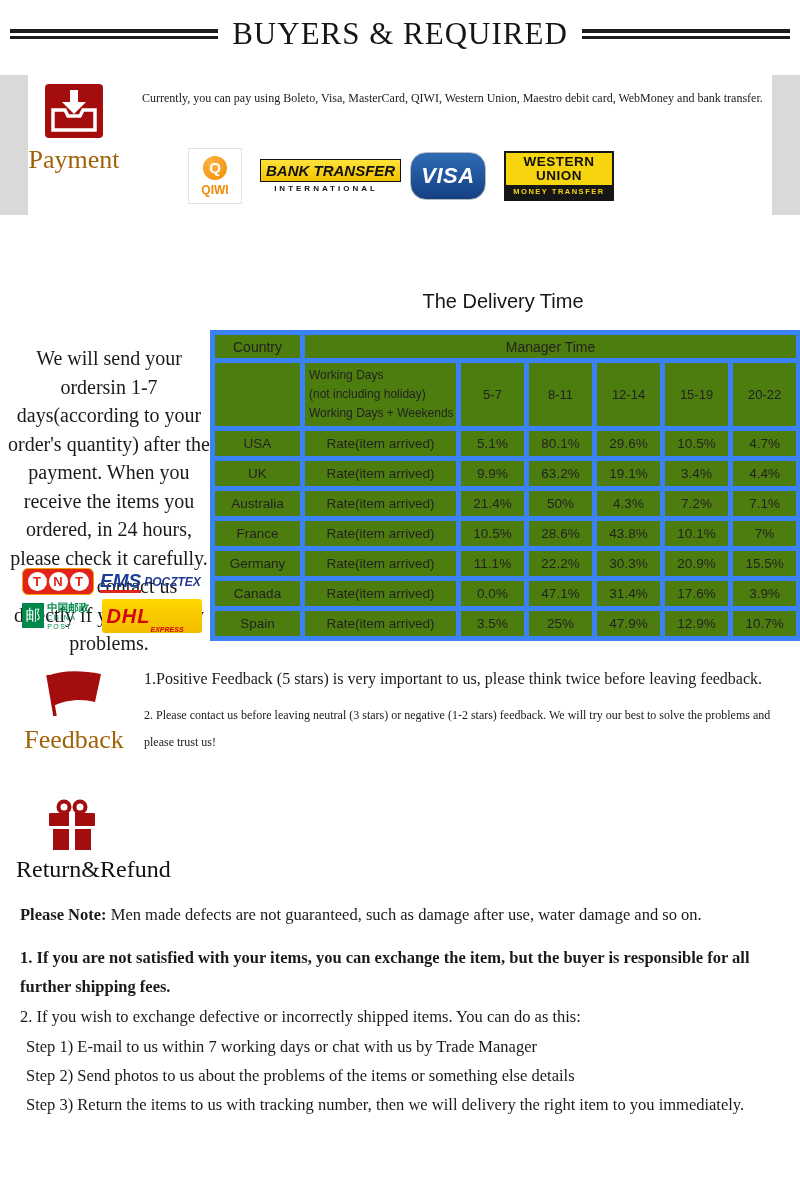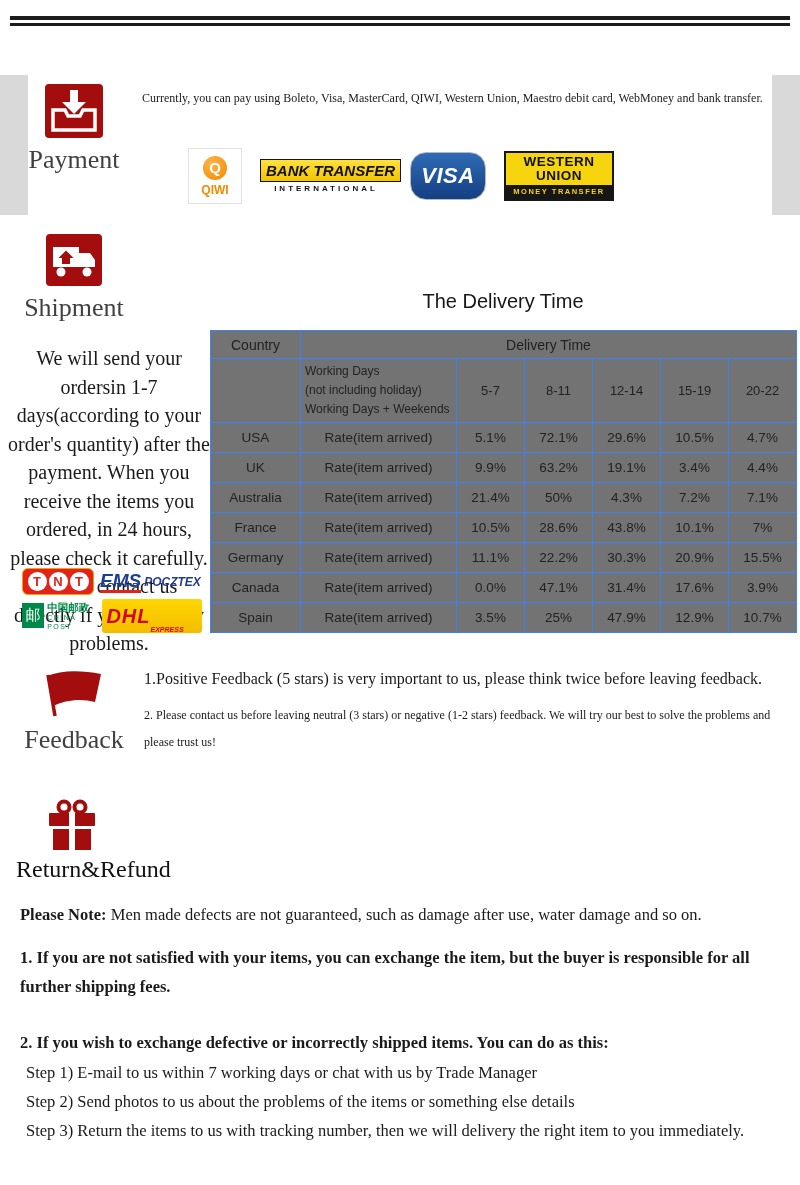--- a/index.html
+++ b/index.html
@@ -12,21 +12,21 @@
   .header { position:absolute; top:16px; left:0; width:800px; display:flex; align-items:center; }
   .dline { flex:1; height:10px; border-top:4px solid #1c1c1c; border-bottom:3px solid #1c1c1c; }
   .dline.l { margin-left:10px; } .dline.r { margin-right:10px; }
   .page-title { font-size:31px; letter-spacing:1px; padding:0 14px; white-space:nowrap; color:#161616; }
 
   
   .sec-payment { position:absolute; top:72px; left:0; width:800px; height:146px; }
   .gray-bar { position:absolute; top:3px; width:28px; height:140px; background:#d9d9d9; }
   .gray-bar.l { left:0; } .gray-bar.r { right:0; }
   .icon-block { position:absolute; text-align:center; }
-  .section-label { font-size:26px; color:#404040; margin-top:3px; }
+  .section-label { font-size:26px; color:#a16207; margin-top:3px; }
   .pay-desc { position:absolute; left:142px; top:12px; width:648px; font-size:12px; line-height:28px; }
   .pay-logos { position:absolute; left:188px; top:76px; display:flex; align-items:center; gap:18px;
                font-family:"Liberation Sans", sans-serif; }
   .logo-qiwi { width:54px; height:56px; border:1px solid #e2e2e2; background:#fff; display:flex;
                flex-direction:column; align-items:center; justify-content:center; }
   .qiwi-circle { width:24px; height:24px; border-radius:50%; background:radial-gradient(circle at 35% 30%,#ffb347,#f28a00);
                  color:#fff; font-weight:bold; font-size:15px; line-height:24px; text-align:center; }
   .qiwi-text { color:#f28a00; font-weight:bold; font-size:12px; margin-top:3px; }
   .logo-bank { width:132px; text-align:center; }
   .bank-line1 { display:inline-block; font-style:italic; font-weight:900; font-size:15px; color:#111;
@@ -63,52 +63,53 @@
   .cp-cn { color:#00884a; font-size:10.5px; font-weight:bold; line-height:12px; }
   .cp-en { color:#00884a; font-size:7px; letter-spacing:1.5px; line-height:9px; }
   .logo-dhl { position:absolute; left:102px; top:371px; width:100px; height:34px; border-radius:3px;
               background:linear-gradient(#ffd600,#f3bd00); display:flex; flex-direction:row;
               align-items:center; justify-content:center; }
   .dhl-text { color:#d40511; font-style:italic; font-weight:900; font-size:20px; line-height:18px; letter-spacing:1px; }
   .dhl-sub { color:#d40511; font-style:italic; font-size:7px; font-weight:bold; align-self:flex-end; margin-right:14px; }
 
   .dtable { position:absolute; left:210px; top:102px; width:586px; border-collapse:collapse;
             font-family:"Liberation Sans", sans-serif; color:#222; table-layout:fixed; }
-  .dtable td { border:1px solid #3b82f6; text-align:center; padding:0; background:#737373; }
+  .dtable td { border:5px solid #3b82f6; text-align:center; padding:0; background:#4d7c0f; }
   .dtable .h-row td { height:28px; font-size:14px; }
   .dtable .wd-row td { height:64px; font-size:13px; }
   .wd-cell { text-align:left !important; padding:3px 2px 3px 4px !important; }
   .wd-cell div { font-size:12px; line-height:19px; white-space:nowrap; }
   .dtable .c-row td { height:30px; font-size:13.5px; }
 
   
   .sec-feedback { position:absolute; top:656px; left:0; width:800px; height:118px; }
   .fb-p1 { position:absolute; left:144px; top:14px; width:655px; font-size:16px; white-space:nowrap; }
   .fb-p2 { position:absolute; left:144px; top:46px; width:655px; font-size:12px; line-height:27px; }
 
   
   .sec-return { position:absolute; top:788px; left:0; width:793px; height:104px; }
   .return-label { position:absolute; left:16px; top:68px; font-size:24px; color:#111; }
 
   
   .sec-policy { position:absolute; top:896px; left:20px; width:772px; font-size:16.5px; }
   .p-note { margin-top:6px; line-height:26px; }
   .p-note .b { font-weight:bold;text-align:center; }
   .p-b1 { margin-top:15px; font-weight:bold; line-height:29px; }
-  .p-b2 { margin-top:27px; font-weight:bold; line-height:29px; }
+  .p-b2 { margin-top:1px; font-weight:normal; line-height:29px; }
   .steps { margin-top:1px; line-height:29px; }
   .step { text-indent:6px; }
 </style>
 </head>
 <body>
 
 <div class="page">
 
   <div class="header">
     <div class="dline l"></div>
+    <div class="page-title">BUYERS &amp; REQUIRED</div>
     <div class="dline r"></div>
   </div>
 
   <div class="sec-payment">
     <div class="gray-bar l"></div>
     <div class="gray-bar r"></div>
 
     <div class="icon-block" style="left:14px; top:12px; width:120px;">
       <span>
         <svg width="58" height="54" viewBox="0 0 58 54">
@@ -139,33 +140,20 @@
         <div class="wu-top">
           <span class="wu-word">WESTERN</span>
           <span class="wu-word">UNION</span>
         </div>
         <div class="wu-bar">MONEY TRANSFER</div>
       </div>
     </div>
   </div>
 
   <div class="sec-shipment">
-    <div class="icon-block" style="left:14px; top:6px; width:120px;">
-      <span>
-        <svg width="56" height="52" viewBox="0 0 56 52">
-          <rect width="56" height="52" rx="4" fill="#a30d0d"></rect>
-          <rect x="7" y="13" width="26" height="20" fill="#fff"></rect>
-          <path d="M33 19h11l5 7v7h-16z" fill="#fff"></path>
-          <circle cx="15" cy="38" r="4.5" fill="#fff"></circle>
-          <circle cx="41" cy="38" r="4.5" fill="#fff"></circle>
-          <polygon points="16,30 16,24 12.5,24 20,16.5 27.5,24 24,24 24,30" fill="#a30d0d"></polygon>
-        </svg>
-      </span>
-      <div class="section-label">Shipment</div>
-    </div>
 
     <div class="delivery-title">The Delivery Time</div>
 
     <div class="ship-note">We will send your ordersin 1-7 days(according to your order's quantity) after the payment. When you receive the items you ordered, in 24  hours, please check it carefully. Please  contact us directly if you have any problems.</div>
 
     <div class="ship-logos">
       <div class="logo-tnt">
         <span class="tnt-dot">T</span>
         <span class="tnt-dot">N</span>
         <span class="tnt-dot">T</span>
@@ -193,40 +181,40 @@
           <col style="width:156px">
         <col style="width:68px">
           <col style="width:68px">
           <col style="width:68px">
           <col style="width:68px">
           <col style="width:68px">
       </colgroup>
       <tbody>
         <tr class="h-row">
           <td>Country</td>
-          <td colspan="6">Delivery Time</td>
+          <td colspan="6">Manager Time</td>
         </tr>
         <tr class="wd-row">
           <td></td>
           <td class="wd-cell">
             <div>Working Days</div>
             <div>(not including holiday)</div>
             <div>Working Days + Weekends</div>
           </td>
           <td>5-7</td>
           <td>8-11</td>
           <td>12-14</td>
           <td>15-19</td>
           <td>20-22</td>
         </tr>
         <tr class="c-row">
           <td>USA</td>
           <td>Rate(item arrived)</td>
           <td>5.1%</td>
-          <td>72.1%</td>
+          <td>80.1%</td>
           <td>29.6%</td>
           <td>10.5%</td>
           <td>4.7%</td>
         </tr>
         <tr class="c-row">
           <td>UK</td>
           <td>Rate(item arrived)</td>
           <td>9.9%</td>
           <td>63.2%</td>
           <td>19.1%</td>

